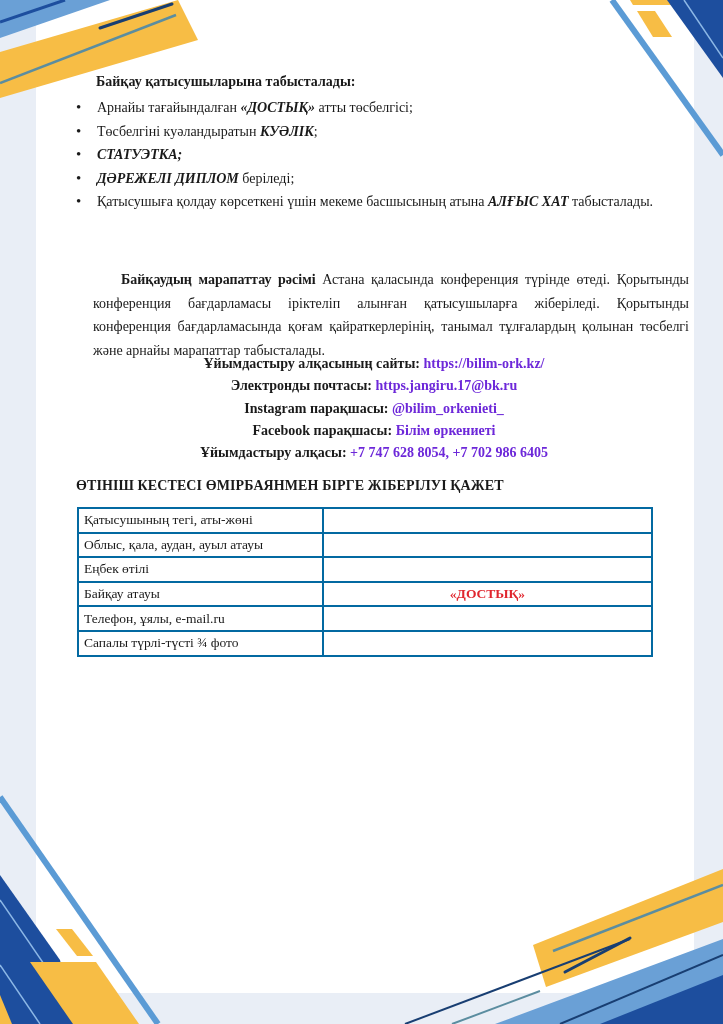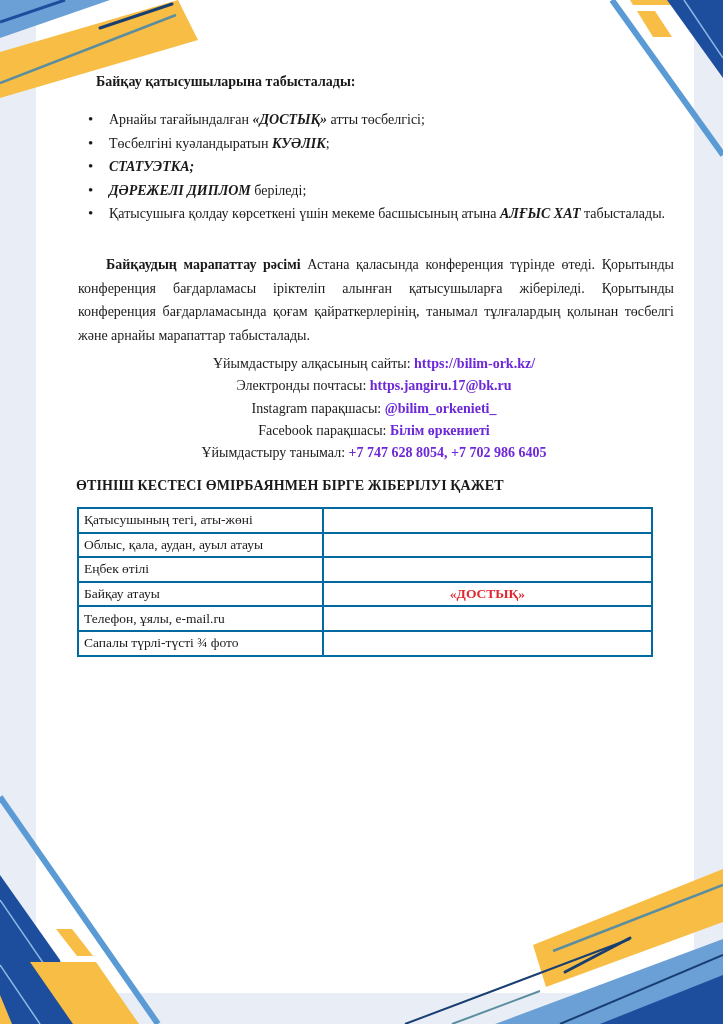--- a/index.html
+++ b/index.html
@@ -1,29 +1,29 @@
 <!DOCTYPE html>
 <html><head>
 <meta charset="utf-8">
 <style>
   html, body { margin:0; padding:0; }
   body { width:723px; height:1024px; position:relative; overflow:hidden; background:#e9eef6; font-family:"Liberation Serif","DejaVu Serif",serif; color:#1a1a1a; }
   .page { position:absolute; left:36px; top:0; width:658px; height:993px; background:#ffffff; }
   .deco { position:absolute; left:0; top:0; width:723px; height:1024px; pointer-events:none; }
   .content { position:absolute; left:0; top:8px; width:621px; height:1024px; }
   .awards-title { position:absolute; left:96px; top:66px; font-size:14px; font-weight:bold; }
-  .bullets { position:absolute; left:76px; top:88px; width:596px; margin:12px; padding:0; list-style:none; font-size:14px; line-height:23.5px; }
+  .bullets { position:absolute; left:76px; top:88px; width:596px; margin:0; padding:0; list-style:none; font-size:14px; line-height:23.5px; }
   .bullets li { position:relative; padding-left:21px; }
   .bullets li::before { content:"•"; position:absolute; left:0; top:0; font-size:15px; }
   .bullets li.justify { text-align:justify; text-align-last:left; }
   .bi { font-weight:bold; font-style:italic; }
   .para { position:absolute; left:76px; top:243px; width:596px; font-size:14px; line-height:23.5px; text-align:justify; text-indent:28px; }
   .para b { font-weight:bold; }
   .contacts { position:absolute; left:76px; top:345px; width:596px; text-align:center; font-size:14px; line-height:22.3px; }
-  .contacts .lbl { font-weight:normal;margin-top:40px; }
+  .contacts .lbl { font-weight:bold;margin-top:40px; }
   .contacts .val { color:#6d28d9; font-weight:bold; }
   .form-title { position:absolute; left:76px; top:470px; width:596px; text-align:left; font-weight:bold; font-size:14px; letter-spacing:0.1px; }
   table.app { position:absolute; left:77px; top:499px; width:576px; border-collapse:collapse; font-size:13.5px; }
   table.app td { border:2px solid #0369a1; height:22.6px; padding:0 5px; line-height:22px; }
   table.app td.k { width:233px; }
   table.app td.v { text-align:center; color:#e0262e; font-weight:bold; }
 </style>
 </head>
 <body>
 
@@ -72,28 +72,28 @@
 <div class="content">
   <div class="awards-title">Байқау қатысушыларына табысталады:</div>
   <ul class="bullets">
     <li><span>Арнайы тағайындалған </span><span class="bi">«ДОСТЫҚ»</span><span> атты төсбелгісі;</span></li>
     <li><span>Төсбелгіні куәландыратын </span><span class="bi">КУӘЛІК</span><span>;</span></li>
     <li><span></span><span class="bi">СТАТУЭТКА;</span><span></span></li>
     <li><span></span><span class="bi">ДӘРЕЖЕЛІ ДИПЛОМ</span><span> беріледі;</span></li>
     <li class="justify"><span>Қатысушыға қолдау көрсеткені үшін мекеме басшысының атына </span><span class="bi">АЛҒЫС ХАТ</span><span> табысталады.</span></li>
   </ul>
 
-  <p class="para" style="margin:2px;"><b>Байқаудың марапаттау рәсімі</b><span> Астана қаласында конференция түрінде өтеді. Қорытынды конференция бағдарламасы іріктеліп алынған қатысушыларға жіберіледі. Қорытынды конференция бағдарламасында қоғам қайраткерлерінің, танымал тұлғалардың қолынан төсбелгі және арнайы марапаттар табысталады.</span></p>
+  <p class="para" style="margin:17px;"><b>Байқаудың марапаттау рәсімі</b><span> Астана қаласында конференция түрінде өтеді. Қорытынды конференция бағдарламасы іріктеліп алынған қатысушыларға жіберіледі. Қорытынды конференция бағдарламасында қоғам қайраткерлерінің, танымал тұлғалардың қолынан төсбелгі және арнайы марапаттар табысталады.</span></p>
 
   <div class="contacts">
     <div><span class="lbl">Ұйымдастыру алқасының сайты: </span><span class="val">https://bilim-ork.kz/</span></div>
     <div><span class="lbl">Электронды почтасы: </span><span class="val">https.jangiru.17@bk.ru</span></div>
     <div><span class="lbl">Instagram парақшасы: </span><span class="val">@bilim_orkenieti_</span></div>
     <div><span class="lbl">Facebook парақшасы: </span><span class="val">Білім өркениеті</span></div>
-    <div><span class="lbl">Ұйымдастыру танымал: </span><span class="val">+7 747 628 8054, +7 702 986 6405</span></div>
+    <div><span class="lbl">Ұйымдастыру алқасы: </span><span class="val">+7 747 628 8054, +7 702 986 6405</span></div>
   </div>
 
   <div class="form-title">ӨТІНІШ КЕСТЕСІ ӨМІРБАЯНМЕН БІРГЕ ЖІБЕРІЛУІ ҚАЖЕТ</div>
   <table class="app">
     <tbody>
       <tr>
           <td class="k">Қатысушының тегі, аты-жөні</td>
           <td class="v"></td>
         </tr>
       <tr>

